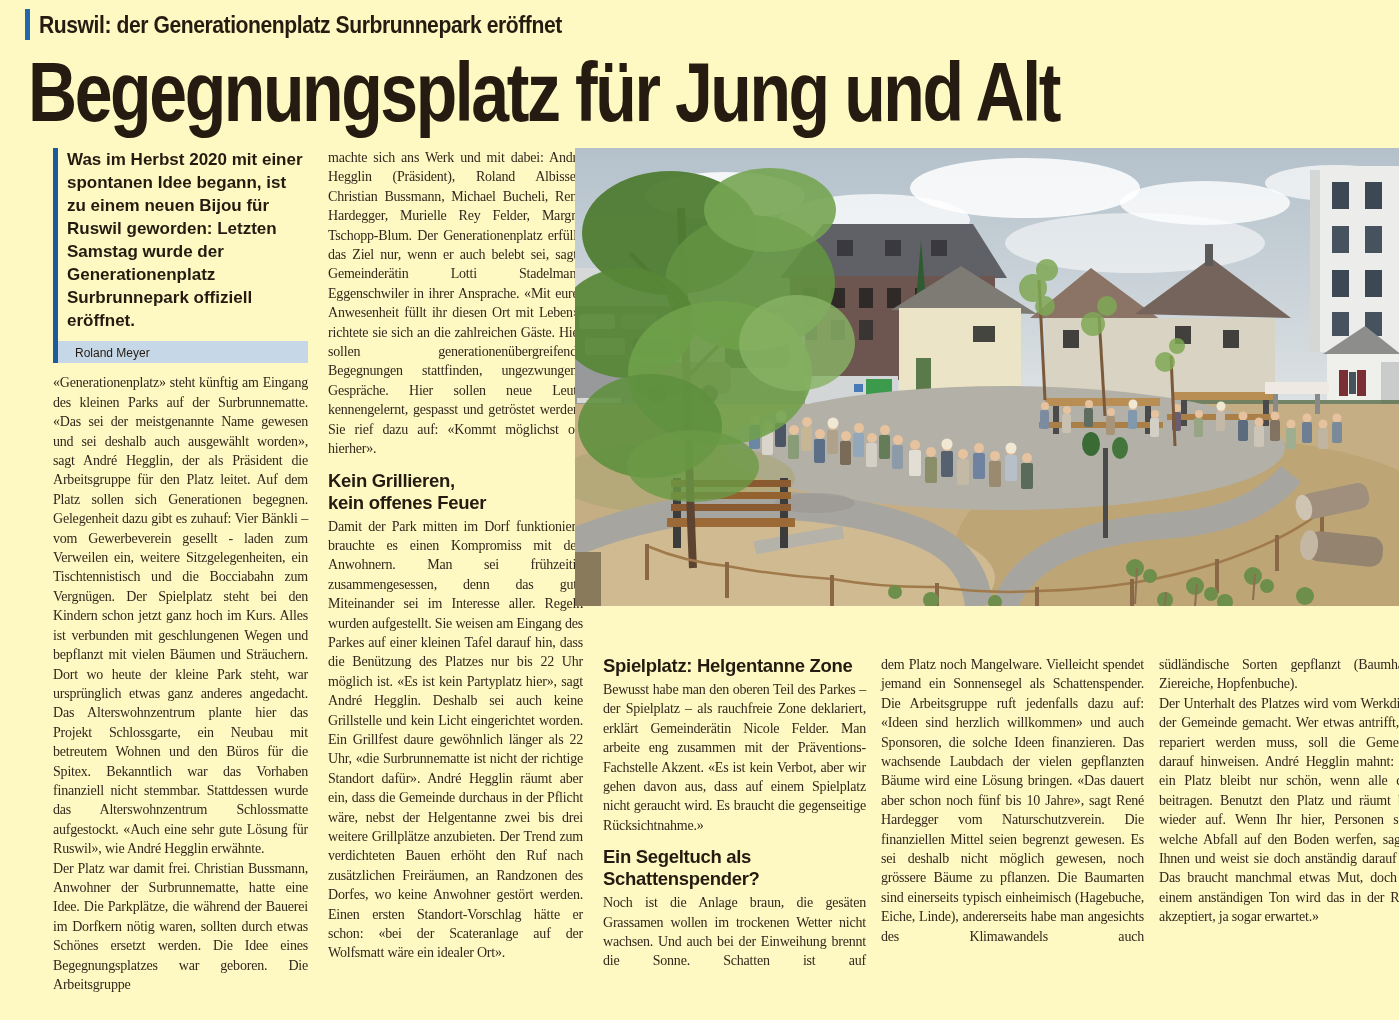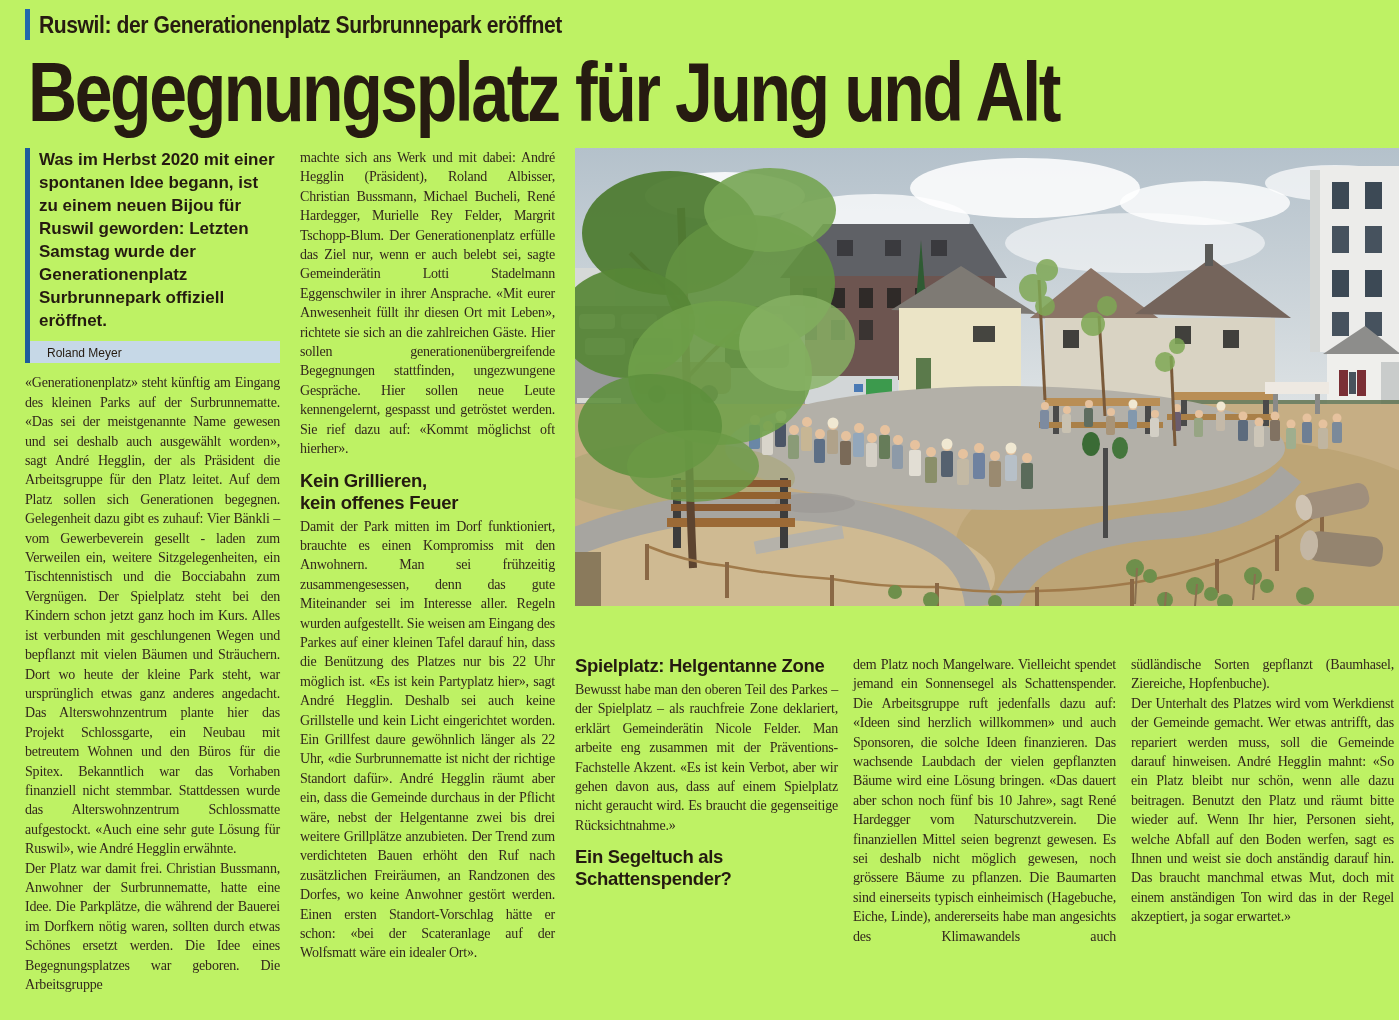--- a/index.html
+++ b/index.html
@@ -1,36 +1,36 @@
 <!DOCTYPE html>
 <html lang="de"><head>
 <meta charset="utf-8">
 <style>
   * { margin:0; padding:0; box-sizing:border-box; }
   html,body { background:#e9e9e9; }
   body { font-family:"Liberation Sans", sans-serif; }
   .page {
-    position:relative; width:1399px; height:1020px; background:#bef264;
+    position:relative; width:1399px; height:1020px; background:#fef9c3;
     overflow:hidden; margin:0 auto;
   }
   .kicker-bar { position:absolute; left:25px; top:9px; width:5px; height:31px; background:#2268ac; }
   .kicker {
     position:absolute; left:39px; top:11px; font-size:24px; font-weight:700;
     letter-spacing:-0.5px; color:#261b11; white-space:nowrap;
     transform:scaleX(.88); transform-origin:0 0;
   }
   .headline {
     position:absolute; left:28px; top:44px; font-size:84px; font-weight:700;
     letter-spacing:-3px; color:#261b11; white-space:nowrap;
     transform:scaleX(.81); transform-origin:0 0;
   }
   .col {
     position:absolute; width:255px; text-align:justify;
     font-family:"Liberation Serif", serif; font-size:14px; line-height:19.4px;
-    letter-spacing:-0.2px; color:#33271d; -webkit-hyphens:auto; hyphens:auto;
+    letter-spacing:-0.2px; color:#33271d; -webkit-hyphens:auto; hyphens:auto;margin-left:28px;
   }
   #col1 { left:25px;  top:148px; }
   #col2 { left:300px; top:148px; }
   #col3 { left:575px; top:655px; width:263px; }
   #col4 { left:853px; top:655px; width:263px; }
   #col5 { left:1131px;top:655px; width:263px; }
   .col p { margin:0; }
   .jlast { text-align-last:justify; }
   .intro {
     font-family:"Liberation Sans", sans-serif; border-left:5px solid #1d5c9c;
@@ -356,20 +356,21 @@
       </g>
     </svg>
   </div>
 
 
   <div class="col" id="col3">
     <h2 class="subhead first">Spielplatz: Helgentanne Zone</h2>
     <p>Bewusst habe man den oberen Teil des Parkes – der Spielplatz – als rauchfreie Zone deklariert, erklärt Gemeinderätin Nicole Felder. Man arbeite eng zusammen mit der Präventions-Fachstelle Akzent. «Es ist kein Verbot, aber wir gehen davon aus, dass auf einem Spielplatz nicht geraucht wird. Es braucht die gegenseitige Rücksichtnahme.»</p>
     <h2 class="subhead">Ein Segeltuch als
 Schattenspender?</h2>
+    <p class="jlast">Noch ist die Anlage braun, die gesäten Grassamen wollen im trockenen Wetter nicht wachsen. Und auch bei der Einweihung brennt die Sonne. Schatten ist auf</p>
   </div>
 
   <div class="col" id="col4">
     <p class="jlast">dem Platz noch Mangelware. Vielleicht spendet jemand ein Sonnensegel als Schattenspender. Die Arbeitsgruppe ruft jedenfalls dazu auf: «Ideen sind herzlich willkommen» und auch Sponsoren, die solche Ideen finanzieren. Das wachsende Laubdach der vielen gepflanzten Bäume wird eine Lösung bringen. «Das dauert aber schon noch fünf bis 10 Jahre», sagt René Hardegger vom Naturschutzverein. Die finanziellen Mittel seien begrenzt gewesen. Es sei deshalb nicht möglich gewesen, noch grössere Bäume zu pflanzen. Die Baumarten sind einerseits typisch einheimisch (Hagebuche, Eiche, Linde), andererseits habe man angesichts des Klimawandels auch</p>
   </div>
 
   <div class="col" id="col5">
     <p>südländische Sorten gepflanzt (Baumhasel, Ziereiche, Hopfenbuche).</p>
     <p>Der Unterhalt des Platzes wird vom Werkdienst der Gemeinde gemacht. Wer etwas antrifft, das repariert werden muss, soll die Gemeinde darauf hinweisen. André Hegglin mahnt: «So ein Platz bleibt nur schön, wenn alle dazu beitragen. Benutzt den Platz und räumt bitte wieder auf. Wenn Ihr hier, Personen sieht, welche Abfall auf den Boden werfen, sagt es Ihnen und weist sie doch anständig darauf hin. Das braucht manchmal etwas Mut, doch mit einem anständigen Ton wird das in der Regel akzeptiert, ja sogar erwartet.»</p>
   </div>

